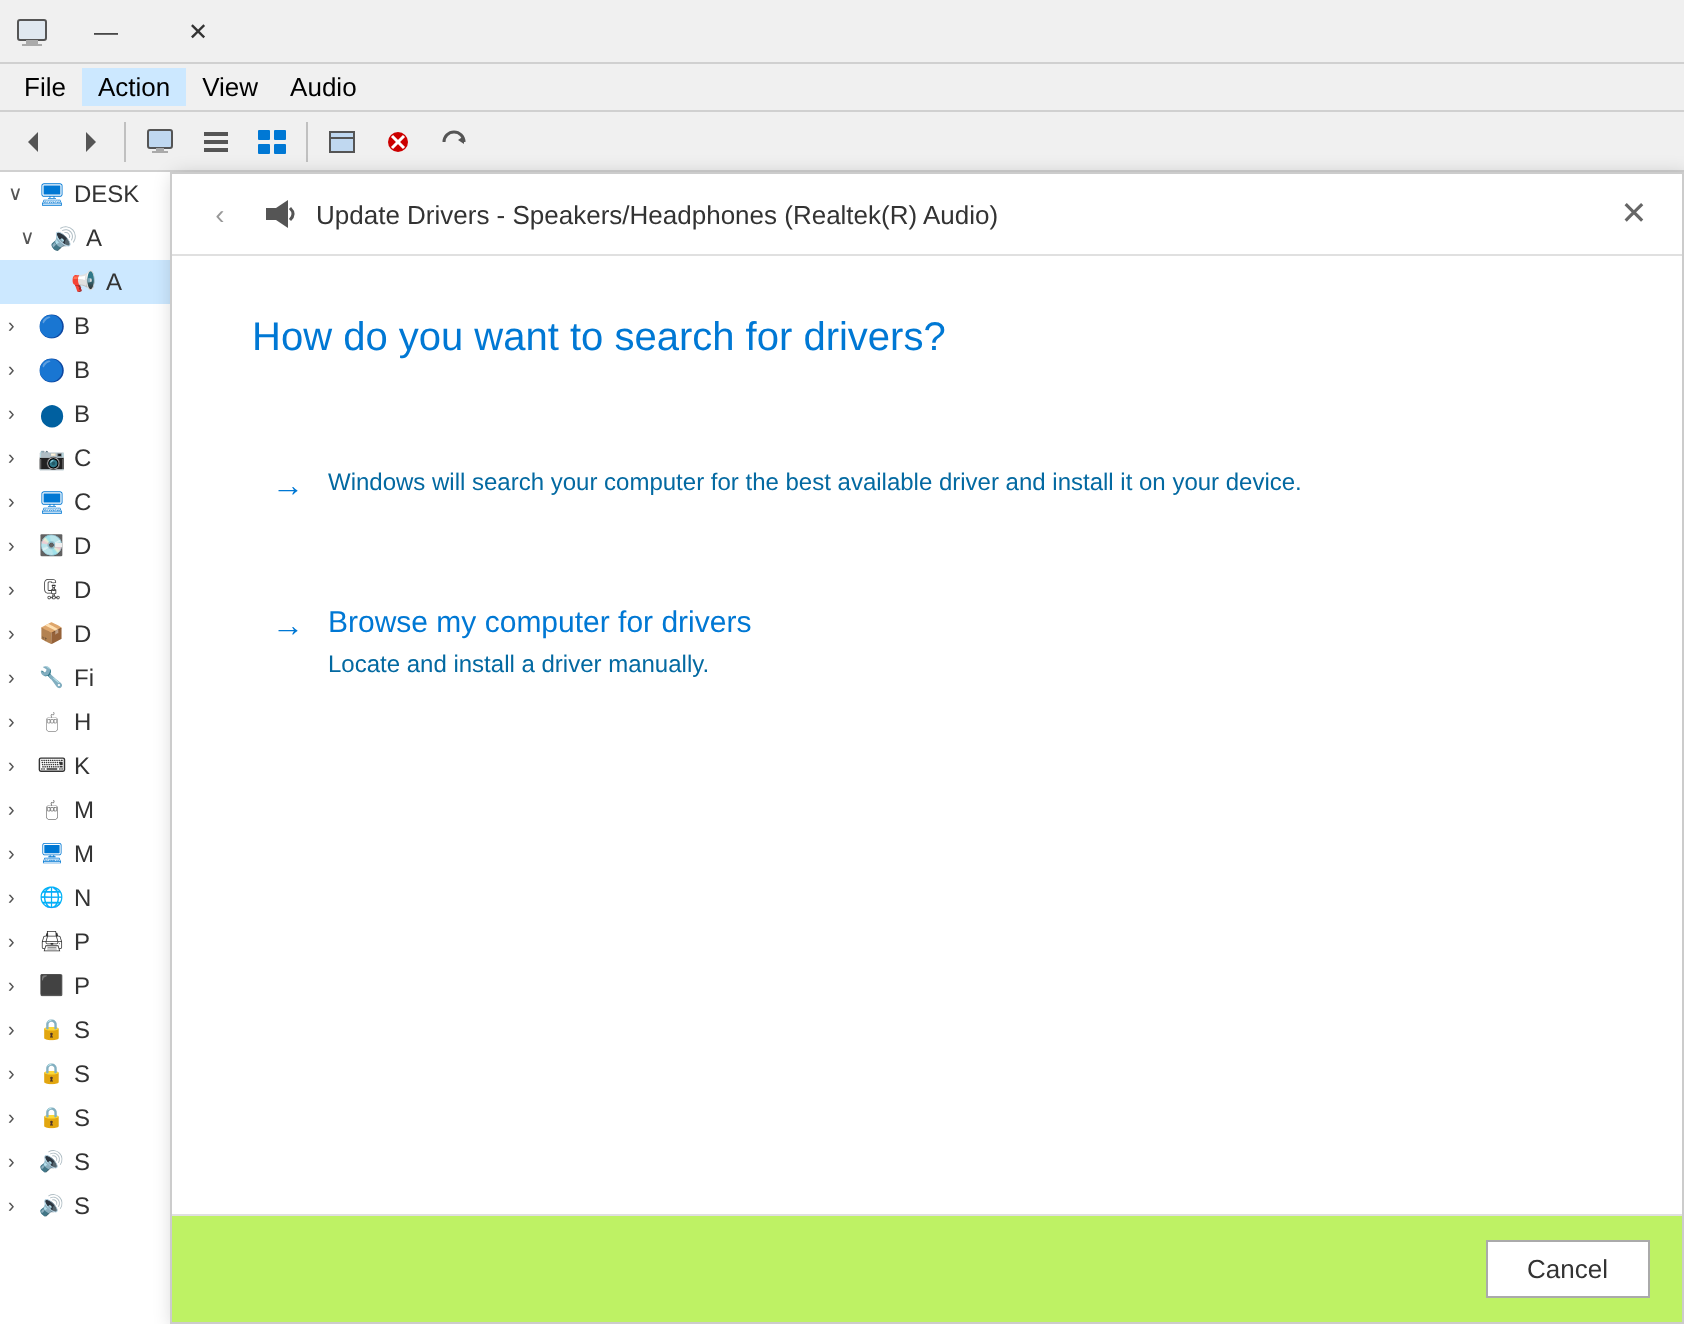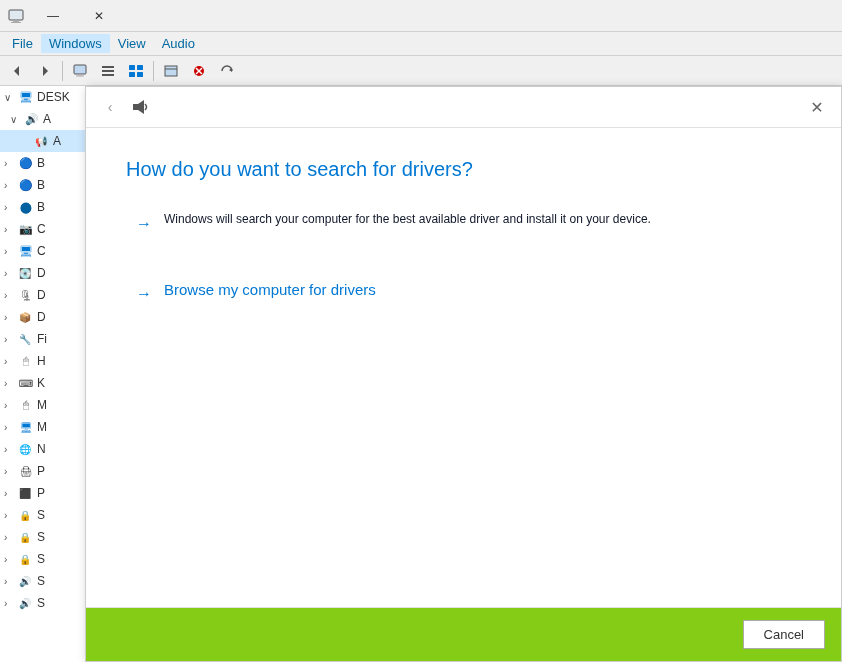--- a/index.html
+++ b/index.html
@@ -54,21 +54,21 @@
       align-items: center;
       height: 24px;
       background: #f0f0f0;
       padding: 0 4px;
       border-bottom: 1px solid #d0d0d0;
     }
     .menu-item {
       padding: 2px 8px;
       cursor: pointer;
       font-size: 13px;
-      color: #0369a1;
+      color: #000000;
     }
     .menu-item.active { background: #cce8ff; }
 
     
     .toolbar {
       display: flex;
       align-items: center;
       height: 30px;
       background: #f0f0f0;
       padding: 2px 4px;
@@ -202,21 +202,21 @@
     .dialog-body {
       flex: 1;
       padding: 30px 40px 20px 40px;
       display: flex;
       flex-direction: column;
     }
     .dialog-heading {
       font-size: 20px;
       color: #0078d4;
       font-weight: 400;
-      margin-bottom: 20px;
+      margin-bottom: 42px;
     }
 
     
     .option-item {
       display: flex;
       align-items: flex-start;
       margin-bottom: 30px;
       cursor: pointer;
       padding: 10px;
     }
@@ -228,32 +228,32 @@
       flex-shrink: 0;
     }
     .option-content {}
     .option-title {
       font-size: 15px;
       color: #0078d4;
       margin-bottom: 4px;
     }
     .option-desc {
       font-size: 12px;
-      color: #0f172a;
+      color: #0369a1;
       line-height: 1.4;
       max-width: 560px;
     }
 
     
     .dialog-footer {
       display: flex;
       justify-content: flex-end;
       padding: 12px 16px;
       border-top: 1px solid #e0e0e0;
-      background: #84cc16;
+      background: #bef264;
     }
     .cancel-btn {
       padding: 6px 20px;
       background: #fff;
       border: 1px solid #aaa;
       cursor: pointer;
       font-size: 13px;
       color: #333;
     }
 
@@ -286,21 +286,21 @@
     </svg>
   </div>
   <div class="title-bar-controls">
     <div class="title-bar-btn">—</div>
     <div class="title-bar-btn close">✕</div>
   </div>
 </div>
 
 <div class="menu-bar">
   <div class="menu-item">File</div>
-  <div class="menu-item active">Windows</div>
+  <div class="menu-item active">Action</div>
   <div class="menu-item">View</div>
   <div class="menu-item">Audio</div>
 </div>
 
 <div class="toolbar">
   <div class="toolbar-btn">
     <svg width="14" height="14" viewBox="0 0 14 14">
         <polygon points="9,2 4,7 9,12" fill="#555"></polygon>
       </svg>
   </div>
@@ -489,37 +489,39 @@
         <span>‹</span>
       </div>
       <div class="dialog-title-icon">
         <svg width="18" height="18" viewBox="0 0 18 18">
 
           <rect x="2" y="6" width="5" height="6" fill="#555"></rect>
           <polygon points="7,6 13,2 13,16 7,12" fill="#555"></polygon>
           <path d="M14 6 Q17 9 14 12" stroke="#555" stroke-width="1.5" fill="none"></path>
         </svg>
       </div>
+      <span class="dialog-title-text">Update Drivers - Speakers/Headphones (Realtek(R) Audio)</span>
       <div class="dialog-close-btn">✕</div>
     </div>
 
     <div class="dialog-body">
       <div class="dialog-heading">How do you want to search for drivers?</div>
 
       <div class="option-item">
         <span class="option-arrow">→</span>
         <div class="option-content">
           <div class="option-desc">Windows will search your computer for the best available driver and install it on your device.</div>
         </div>
       </div>
 
       <div class="option-item">
         <span class="option-arrow">→</span>
         <div class="option-content">
           <div class="option-title">Browse my computer for drivers</div>
+          <div class="option-desc">Locate and install a driver manually.</div>
         </div>
       </div>
     </div>
 
     <div class="dialog-footer">
       <button class="cancel-btn">Cancel</button>
     </div>
   </div>
 </div>
 

